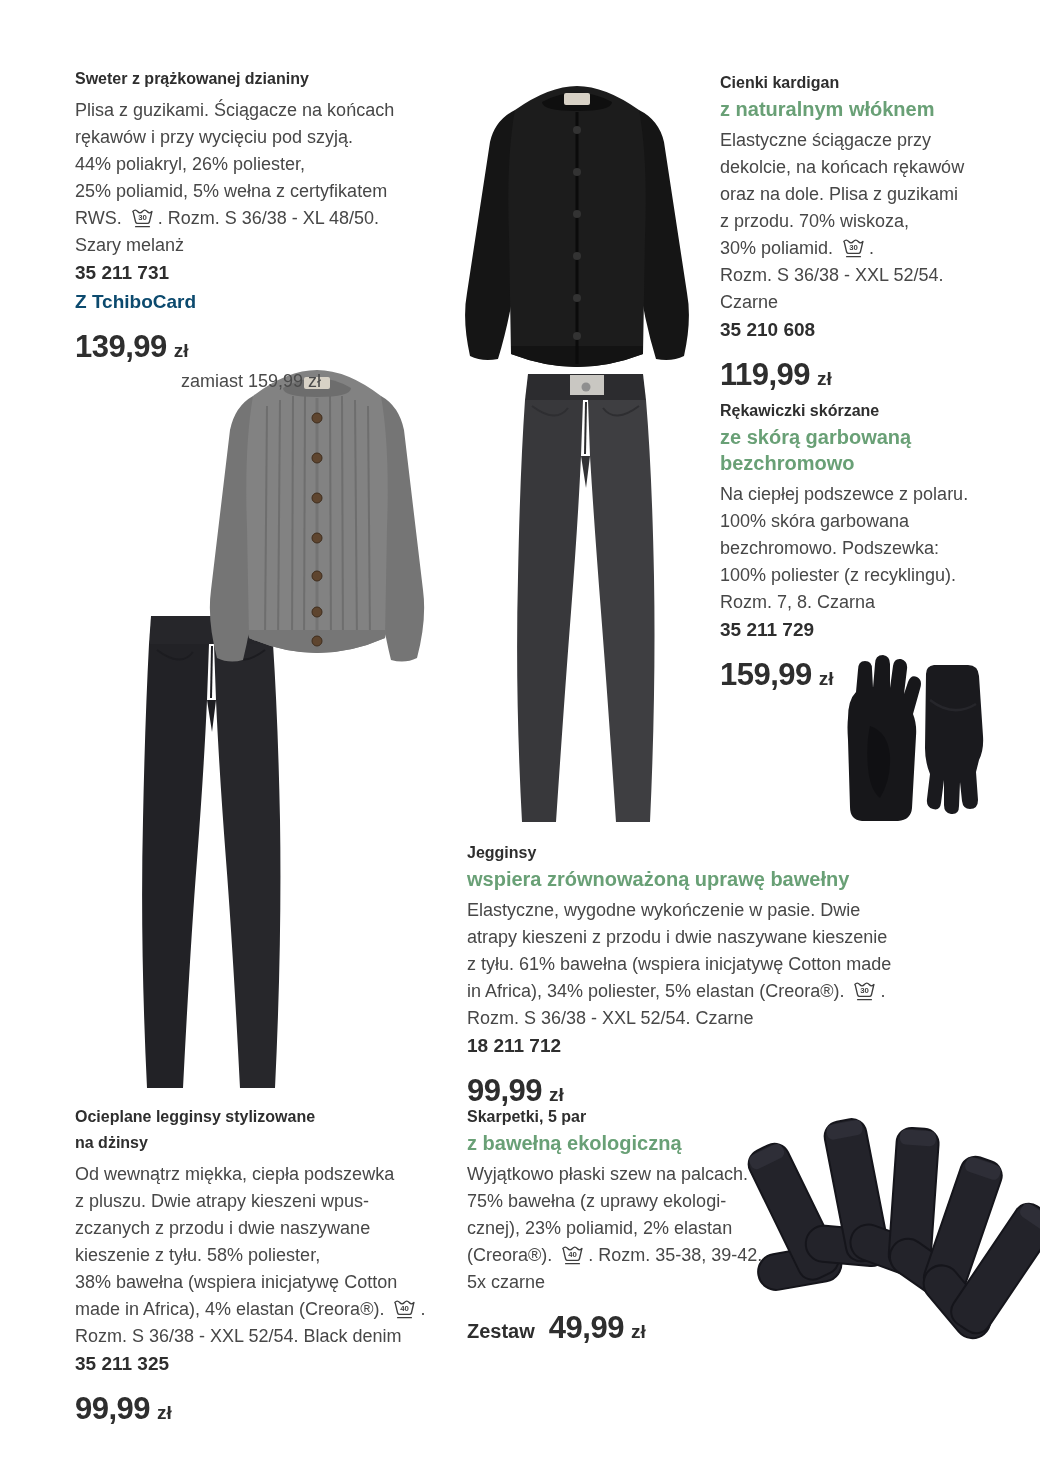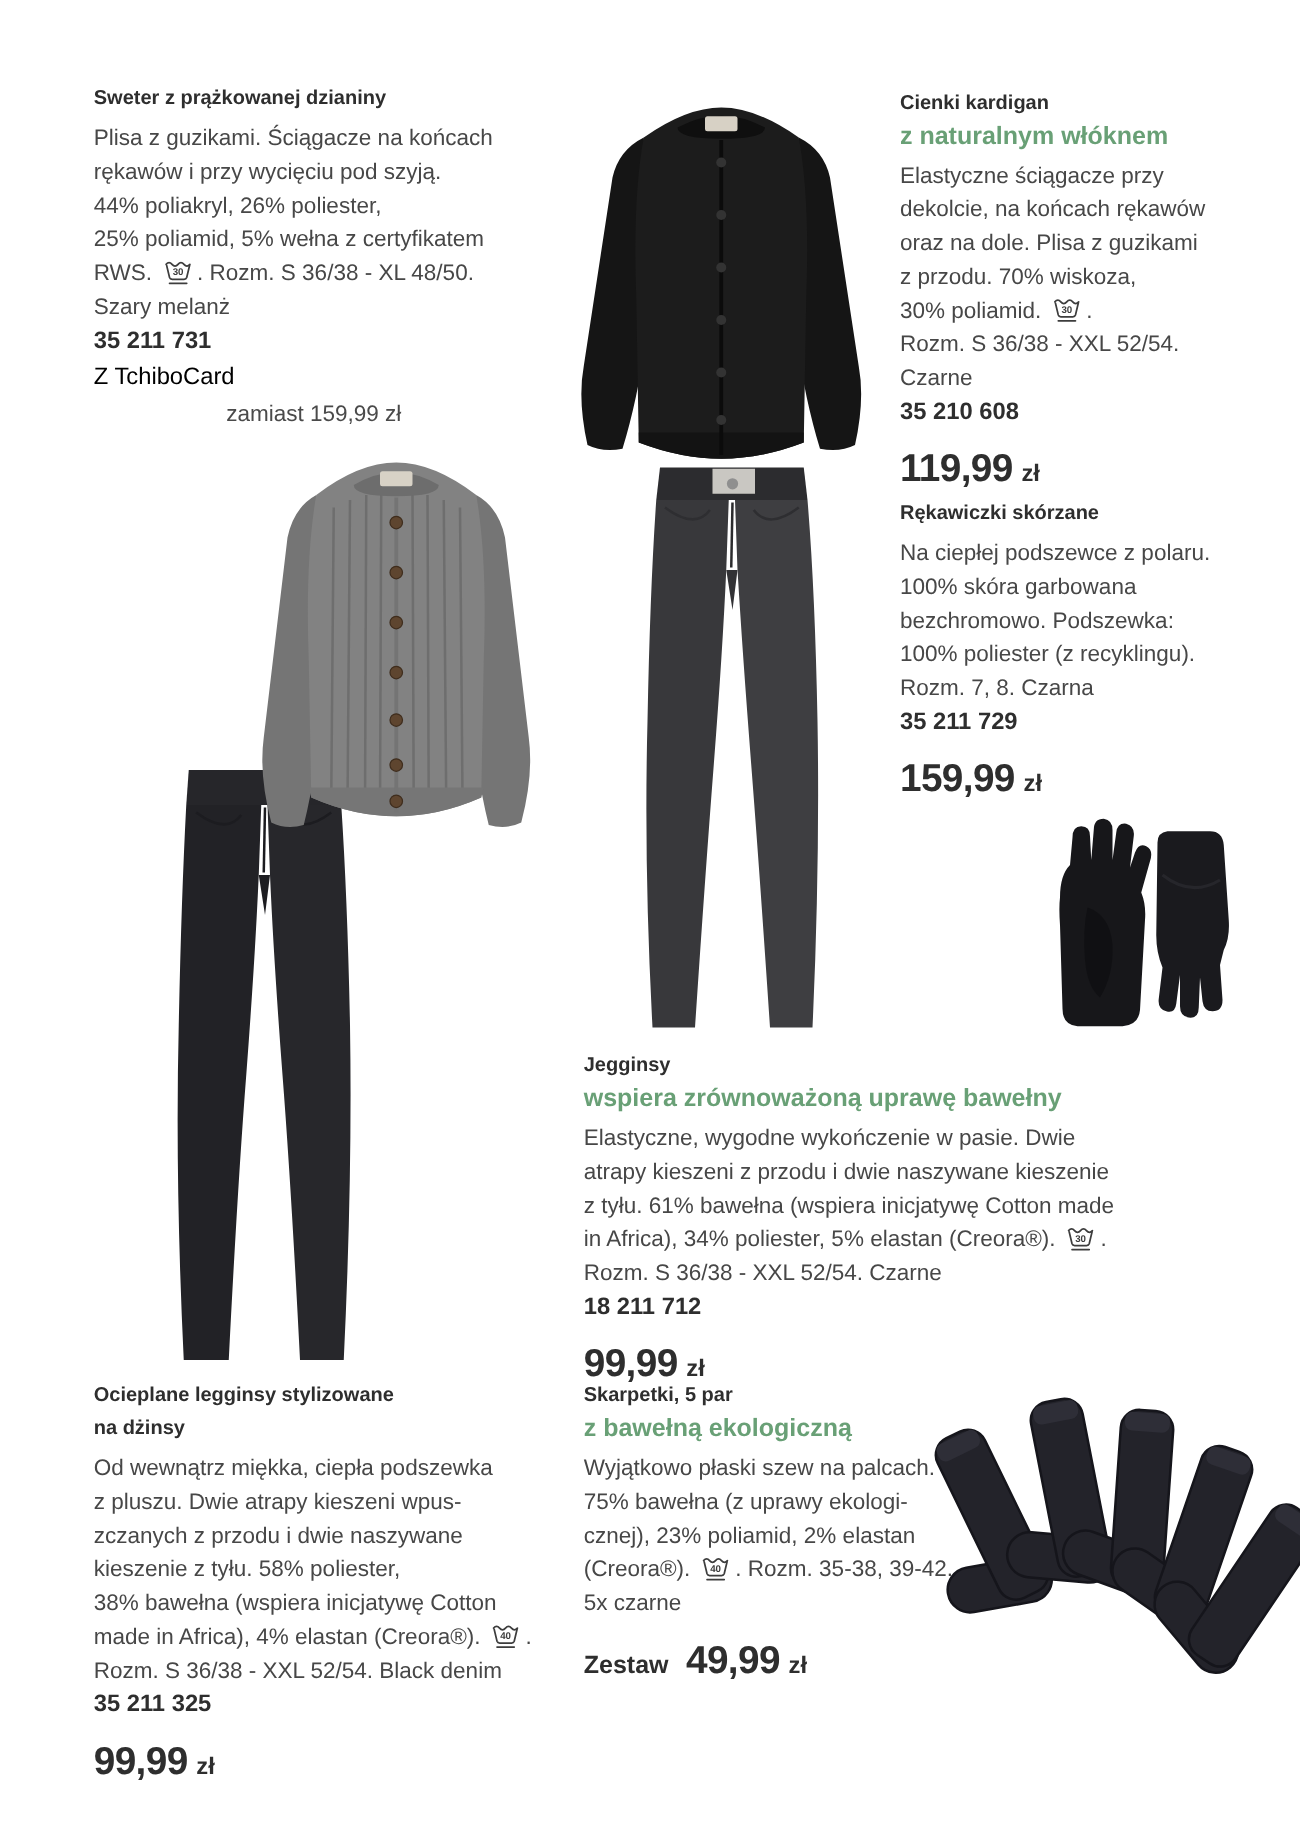--- a/index.html
+++ b/index.html
@@ -4,21 +4,21 @@
 <style>
   html,body{margin:0;padding:0;background:#ffffff;}
   body{width:1040px;height:1463px;font-family:"Liberation Sans",sans-serif;}
   .page{position:relative;width:1040px;height:1463px;background:#fff;overflow:hidden;}
   .tb{position:absolute;}
   .pimg{position:absolute;overflow:visible;}
   .title{margin:0;font-size:16px;font-weight:bold;color:#2e2e2e;line-height:26px;white-space:pre-line;}
   .subtitle{margin:0;font-size:20px;font-weight:bold;color:#69a076;line-height:26px;white-space:pre-line;}
   .desc{margin:5px 0 0 0;font-size:18px;color:#474747;line-height:27px;white-space:pre-line;}
   .itemno{margin:0;font-size:19px;font-weight:bold;color:#2e2e2e;line-height:27px;}
-  .tcard{margin:2px 0 0 0;font-size:19px;font-weight:normal;color:#000000;line-height:27px;}
+  .tcard{margin:2px 0 0 0;font-size:19px;font-weight:bold;color:#0c4a6e;line-height:27px;}
   .price{margin-top:14px;color:#2e2e2e;}
   .price-main{font-size:31px;font-weight:bold;letter-spacing:-0.5px;}
   .price-cur{font-size:19px;font-weight:bold;margin-left:7px;}
   .zestaw{font-size:20px;font-weight:bold;margin-right:14px;color:#2e2e2e;text-align:center;}
   .old-price{margin:3px 0 0 0;font-size:18px;color:#4a4a4a;line-height:26px;text-align:center;}
   .wash-icon{display:inline-block;width:25px;height:22px;vertical-align:-4px;margin:0 3px;}
   .wash-icon .ws{stroke:#3d3d3d;stroke-width:1.5;fill:none;stroke-linecap:round;}
   .wash-icon text{font-size:8.5px;font-weight:bold;fill:#3d3d3d;font-family:"Liberation Sans",sans-serif;}
 </style>
 </head>
@@ -123,20 +123,21 @@
 25% poliamid, 5% wełna z certyfikatem
 RWS. </span><svg class="wash-icon" viewBox="0 0 26 24">
           <path class="ws" d="M3,7 L5.5,17.5 Q6,19 7.8,19 L18.2,19 Q20,19 20.5,17.5 L23,7"></path>
           <path class="ws" d="M2.5,6 q2.6,-3 5.2,0 q2.6,3 5.2,0 q2.6,-3 5.2,0 q2.6,3 5.2,0"></path>
           <text x="13" y="15.5" text-anchor="middle">30</text>
           <line class="ws" x1="5.5" y1="22.5" x2="20.5" y2="22.5"></line>
         </svg><span>. Rozm. S 36/38 - XL 48/50.
 Szary melanż</span></p>
     <p class="itemno">35 211 731</p>
     <p class="tcard">Z TchiboCard</p>
+    <div class="price"><span class="price-main">139,99</span><span class="price-cur">zł</span></div>
     <p class="old-price">zamiast 159,99 zł</p>
   </section>
 
   <section class="tb" style="left:720px;top:70px;width:285px;">
     <h3 class="title">Cienki kardigan</h3>
     <p class="subtitle">z naturalnym włóknem</p>
     <p class="desc"><span>Elastyczne ściągacze przy
 dekolcie, na końcach rękawów
 oraz na dole. Plisa z guzikami
 z przodu. 70% wiskoza,
@@ -147,20 +148,22 @@
           <line class="ws" x1="5.5" y1="22.5" x2="20.5" y2="22.5"></line>
         </svg><span>.
 Rozm. S 36/38 - XXL 52/54.
 Czarne</span></p>
     <p class="itemno">35 210 608</p>
     <div class="price"><span class="price-main">119,99</span><span class="price-cur">zł</span></div>
   </section>
 
   <section class="tb" style="left:720px;top:398px;width:295px;">
     <h3 class="title">Rękawiczki skórzane</h3>
+    <p class="subtitle">ze skórą garbowaną
+bezchromowo</p>
     <p class="desc"><span>Na ciepłej podszewce z polaru.
 100% skóra garbowana
 bezchromowo. Podszewka:
 100% poliester (z recyklingu).
 Rozm. 7, 8. Czarna</span></p>
     <p class="itemno">35 211 729</p>
     <div class="price"><span class="price-main">159,99</span><span class="price-cur">zł</span></div>
   </section>
 
   <section class="tb" style="left:467px;top:840px;width:470px;">

